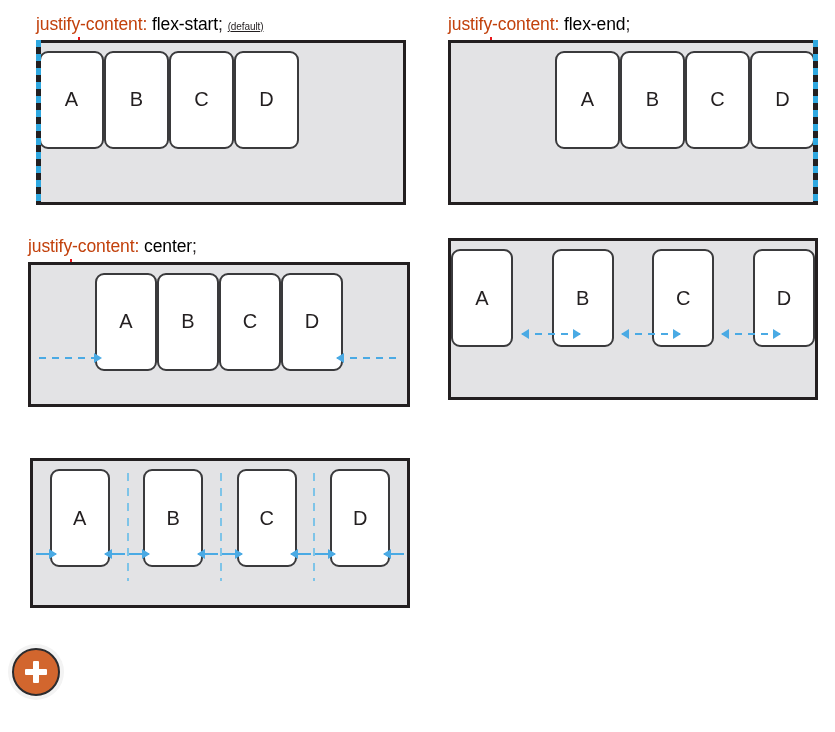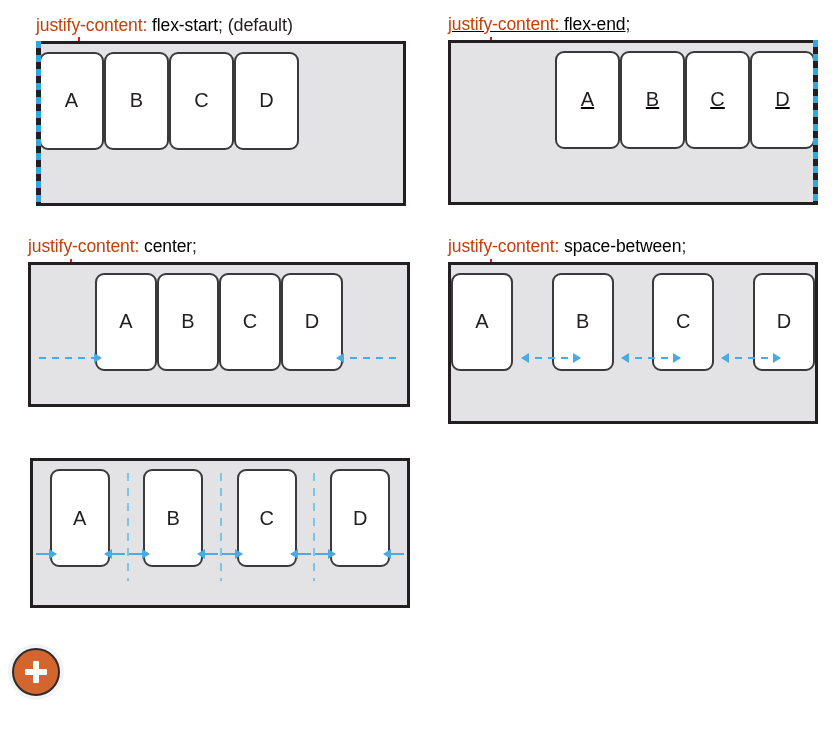--- a/index.html
+++ b/index.html
@@ -25,21 +25,22 @@
     white-space: nowrap;
     line-height: 1;
     margin-bottom: 6px;
     letter-spacing: -0.1px;
   }
   .prop { color: #c2410c; }
   .value { color: #000000; }
   .semi { color: #231f20; }
   .note {
     color: #231f20;
-    font-size: 18px;
+    font-size: 10px;
+    text-decoration: underline;
   }
 
   
   .tick {
     position: absolute;
     width: 1.5px;
     background: #e8161b;
     left: 42px;
     top: 22px;
     height: 18px;
@@ -176,21 +177,21 @@
       </div>
     <div class="box" style="width:65px;height:98px;">
         <span>C</span>
       </div>
     <div class="box" style="width:65px;height:98px;">
         <span>D</span>
       </div>
   </div>
 </div>
 
-<div class="panel" style="left:448px; top:16px; width:370px;text-decoration:underline;">
+<div class="panel" style="left:448px; top:16px; width:370px;">
   <div class="panel-title">
     <span class="prop">justify-content:</span>
     <span class="value">flex-end</span><span class="semi">;</span>
   </div>
   <div class="tick" style="left:42px; top:21px; height:20px;"></div>
   <div class="container c-end" style="width:370px; height:165px; padding:8px 0 0 0;">
     <div class="edge-dash right"></div>
     <div class="box" style="width:65px;height:98px;">
         <span>A</span>
       </div>
@@ -231,24 +232,20 @@
     <div class="box" style="width:62px;height:98px;">
         <span>C</span>
       </div>
     <div class="box" style="width:62px;height:98px;">
         <span>D</span>
       </div>
   </div>
 </div>
 
 <div class="panel" style="left:448px; top:238px; width:370px;">
-  <div class="panel-title">
-    <span class="prop">justify-content:</span>
-    <span class="value">space-between</span><span class="semi">;</span>
-  </div>
   <div class="tick" style="left:42px; top:21px; height:20px;"></div>
   <div class="container c-between" style="width:370px; height:162px; padding:8px 0 0 0;">
 
     <div class="arrow" style="left:71px; width:58px; top:92px;">
       <div class="shaft"></div>
       <div class="head l"></div>
       <div class="head r"></div>
     </div>
     <div class="arrow" style="left:171px; width:58px; top:92px;">
       <div class="shaft"></div>

